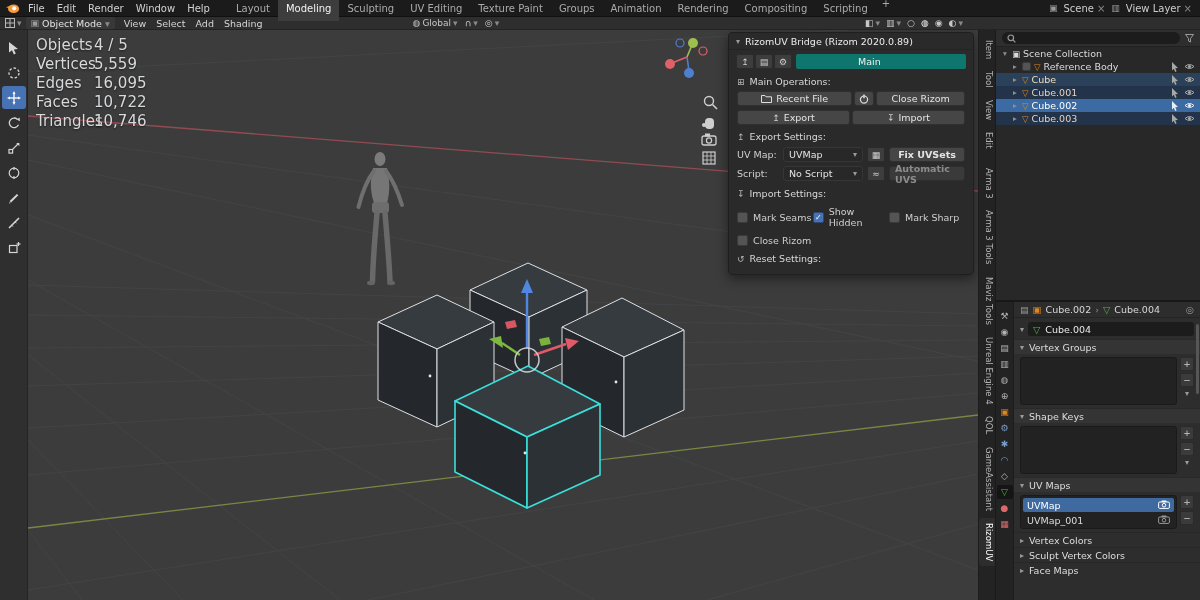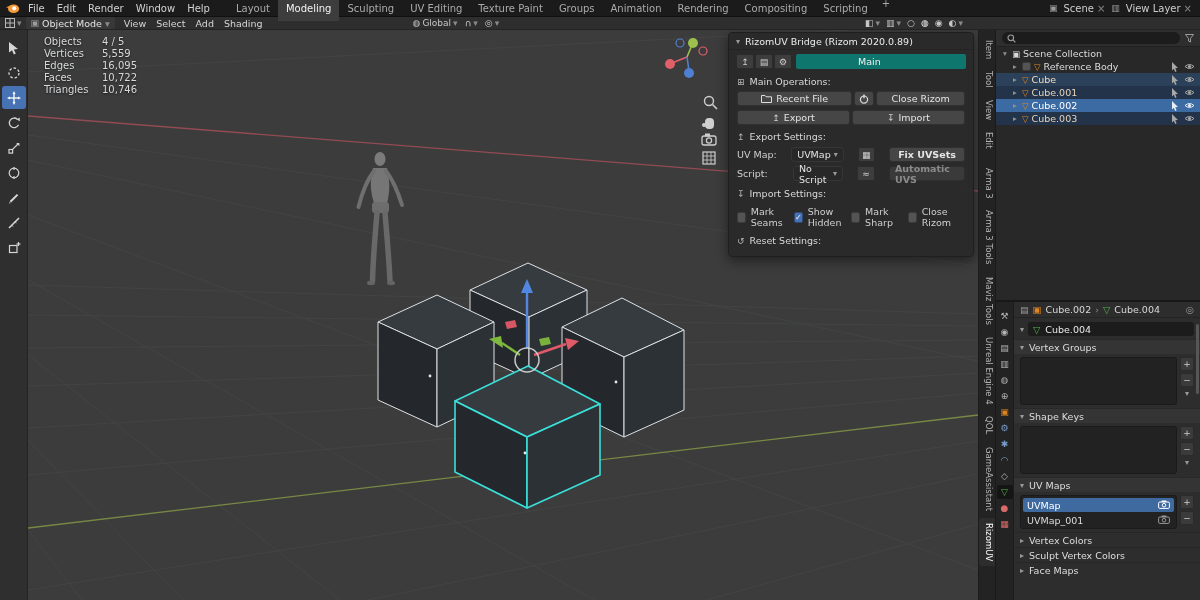--- a/index.html
+++ b/index.html
@@ -29,44 +29,44 @@
   
   .main { display:flex; height:570px; }
 
   .lefttools { width:28px; background:#2f2f2f; padding-top:6px; display:flex; flex-direction:column; align-items:center; gap:2px; border-right:1px solid #232323; }
   .tool { width:24px; height:23px; border-radius:3px; display:flex; align-items:center; justify-content:center; }
   .tool.active { background:#4772b3; }
 
   .viewport { flex:1; position:relative; background:#3c3c3c; overflow:hidden; }
   .scene-svg { position:absolute; left:0; top:0; }
 
-  .stats { position:absolute; left:16px; top:6px; display:grid; grid-template-columns:54px auto; column-gap:4px; row-gap:1px; font-size:10px; color:#d7d9db; text-shadow:0 1px 2px rgba(0,0,0,.55); }
+  .stats { position:absolute; left:8px; top:6px; display:grid; grid-template-columns:54px auto; column-gap:4px; row-gap:1px; font-size:15px; color:#d7d9db; text-shadow:0 1px 2px rgba(0,0,0,.55); }
 
   
   .rizom { position:absolute; top:2px; right:4px; width:246px; background:rgba(41,41,41,.97); border:1px solid #1f1f1f; border-radius:4px; box-shadow:0 4px 12px rgba(0,0,0,.45); padding-bottom:7px; font-size:9.5px; }
   .rz-header { height:17px; display:flex; align-items:center; gap:5px; padding:0 7px; color:#ececec; border-bottom:1px solid #232323; }
   .caret { color:#9a9a9a; font-size:8px; }
   .rz-toolrow { display:flex; align-items:center; gap:4px; padding:4px 7px 2px; }
   .rz-iconbtns { display:flex; gap:1px; }
   .rz-ibtn { width:18px; height:15px; background:#3d3d3d; border:1px solid #2b2b2b; border-radius:2px; display:flex; align-items:center; justify-content:center; color:#cfcfcf; font-size:9px; }
   .rz-mode { flex:1; height:15px; background:#0f766e; border-radius:2px; display:flex; align-items:center; padding-left:62px; color:#f0f0f0; }
   .rz-sec { display:flex; align-items:center; gap:5px; padding:5px 8px 3px; color:#d8d8d8; }
   .rz-sec-ico { color:#b5b5b5; font-size:9px; }
   .rz-row { display:flex; gap:2px; padding:1px 8px; }
   .rz-btn { height:15px; background:#464646; border:1px solid #303030; border-radius:3px; color:#e4e4e4; display:flex; align-items:center; justify-content:center; gap:4px; padding:0 5px; }
   .grow1 { flex:1; } .grow15 { flex:1.35; }
   .rz-btn.sq { width:20px; flex:none; padding:0; }
   .rz-btn.disabled { background:#3a3a3a; color:#8b8b8b; border-color:#2e2e2e; }
   .bico { font-size:9px; color:#cfcfcf; }
-  .rz-field { display:flex; align-items:center; gap:14px; padding:2px 8px; }
+  .rz-field { display:flex; align-items:center; gap:4px; padding:2px 8px; }
   .rz-label { width:42px; color:#cfcfcf; }
   .rz-dd { flex:1; height:15px; background:#282828; border:1px solid #363636; border-radius:3px; display:flex; align-items:center; padding:0 5px; gap:3px; color:#e2e2e2; }
   .dda { margin-left:auto; color:#9a9a9a; font-size:8px; }
   .w72 { width:76px; flex:none;font-weight:bold; }
-  .rz-checkgrid { display:grid; grid-template-columns:1fr 1fr 1fr 1fr; row-gap:7px; padding:4px 8px 2px; }
+  .rz-checkgrid { display:grid; grid-template-columns:1fr 1fr 1fr; row-gap:7px; padding:4px 8px 2px; }
   .rz-check { display:flex; align-items:center; gap:5px; }
   .cb { width:11px; height:11px; background:#545454; border:1px solid #3a3a3a; border-radius:2px; display:flex; align-items:center; justify-content:center; font-size:8px; color:#fff; }
   .cb.checked { background:#4772b3; border-color:#2d4a74; }
 
   
   .ntabs { width:17px; background:#232323; display:flex; flex-direction:column; align-items:center; padding-top:4px; border-left:1px solid #1c1c1c; }
   .ntab { writing-mode:vertical-rl; font-size:8.5px; color:#b2b2b2; padding:5px 1px; margin:1px 0; text-align:center; width:100%; }
   .ntab.gap { margin-top:8px; }
   .ntab.active { background:#2d2d2d; color:#ffffff; border-radius:3px 0 0 3px; }
 

